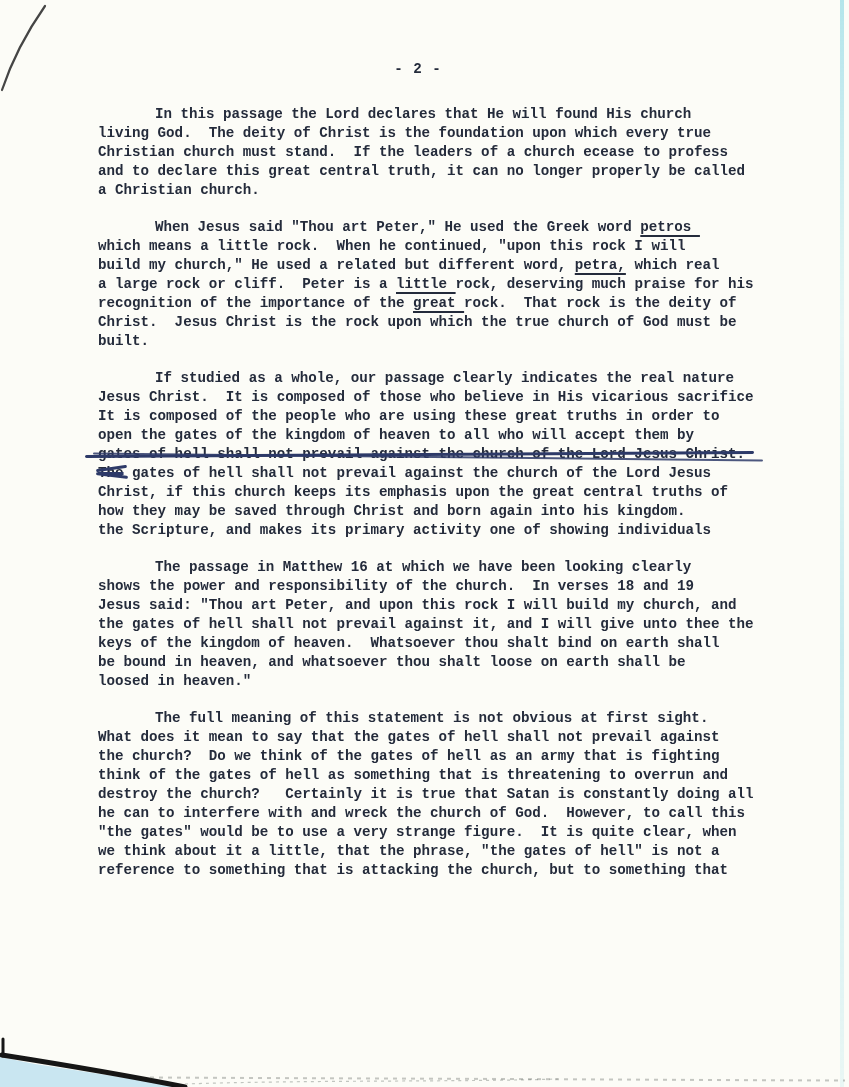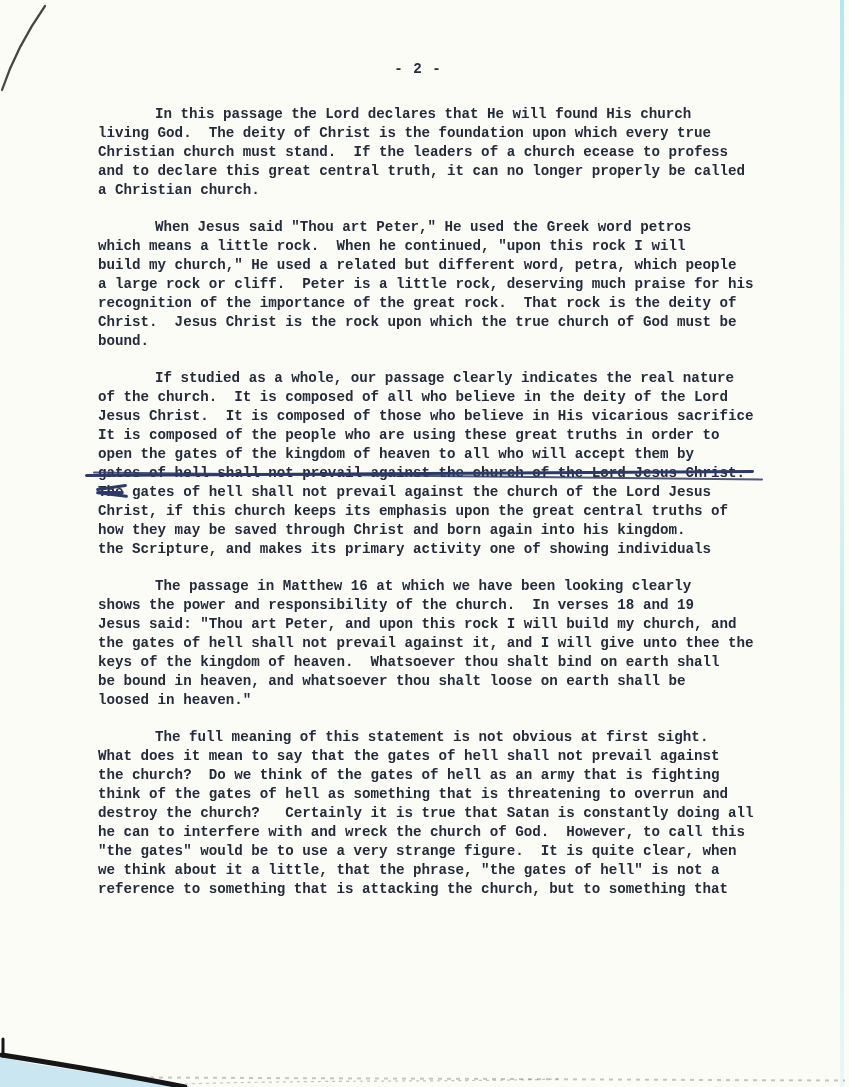--- a/index.html
+++ b/index.html
@@ -26,20 +26,21 @@
     font-size: 14.2px;
     font-weight: 700;
     line-height: 19px;
   }
   .page-number { text-align: center; margin-bottom: 26px; letter-spacing: 1px; }
   .para { margin: 0 0 18px 0; }
   .line { white-space: pre; height: 19px; }
   .line.indent { padding-left: 57px; }
 
   .seg-u {
+    text-decoration: underline;
     text-decoration-thickness: 1.6px;
     text-underline-offset: 3.5px;
   }
 
   
   .seg-strike { position: relative; display: inline-block; }
   .seg-strike::before {
     content: ""; position: absolute; left: -13px; right: -9px; top: 8px; height: 2.6px;
     background: var(--pen); transform: rotate(-0.35deg); border-radius: 2px;
   }
@@ -98,29 +99,28 @@
         <div class="para">
           <div class="line indent"><span class="seg">In this passage the Lord declares that He will found His church</span></div>
           <div class="line"><span class="seg">living God.  The deity of Christ is the foundation upon which every true</span></div>
           <div class="line"><span class="seg">Christian church must stand.  If the leaders of a church ecease to profess</span></div>
           <div class="line"><span class="seg">and to declare this great central truth, it can no longer properly be called</span></div>
           <div class="line"><span class="seg">a Christian church.</span></div>
         </div>
         <div class="para">
           <div class="line indent"><span class="seg">When Jesus said "Thou art Peter," He used the Greek word </span><span class="seg seg-u">petros </span></div>
           <div class="line"><span class="seg">which means a little rock.  When he continued, "upon this rock I will</span></div>
-          <div class="line"><span class="seg">build my church," He used a related but different word, </span><span class="seg seg-u">petra,</span><span class="seg"> which people</span></div>
+          <div class="line"><span class="seg">build my church," He used a related but different word, </span><span class="seg seg-u">petra,</span><span class="seg"> which real</span></div>
           <div class="line"><span class="seg">a large rock or cliff.  Peter is a </span><span class="seg seg-u">little </span><span class="seg">rock, deserving much praise for his</span></div>
           <div class="line"><span class="seg">recognition of the importance of the </span><span class="seg seg-u">great </span><span class="seg">rock.  That rock is the deity of</span></div>
           <div class="line"><span class="seg">Christ.  Jesus Christ is the rock upon which the true church of God must be</span></div>
-          <div class="line"><span class="seg">bound.</span></div>
+          <div class="line"><span class="seg">built.</span></div>
         </div>
         <div class="para">
           <div class="line indent"><span class="seg">If studied as a whole, our passage clearly indicates the real nature</span></div>
-          <div class="line"><span class="seg">of the church.  It is composed of all who believe in the deity of the Lord</span></div>
           <div class="line"><span class="seg">Jesus Christ.  It is composed of those who believe in His vicarious sacrifice</span></div>
           <div class="line"><span class="seg">It is composed of the people who are using these great truths in order to</span></div>
           <div class="line"><span class="seg">open the gates of the kingdom of heaven to all who will accept them by</span></div>
           <div class="line"><span class="seg seg-strike">gates of hell shall not prevail against the church of the Lord Jesus Christ.</span></div>
           <div class="line"><span class="seg seg-x">The</span><span class="seg"> gates of hell shall not prevail against the church of the Lord Jesus</span></div>
           <div class="line"><span class="seg">Christ, if this church keeps its emphasis upon the great central truths of</span></div>
           <div class="line"><span class="seg">how they may be saved through Christ and born again into his kingdom.</span></div>
           <div class="line"><span class="seg">the Scripture, and makes its primary activity one of showing individuals</span></div>
         </div>
         <div class="para">

